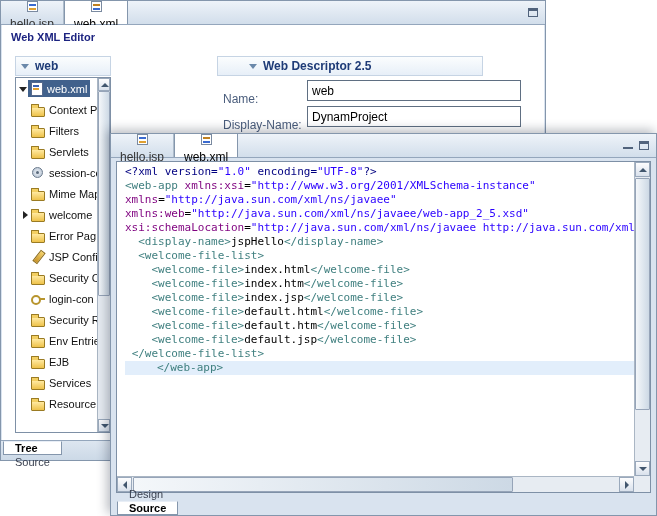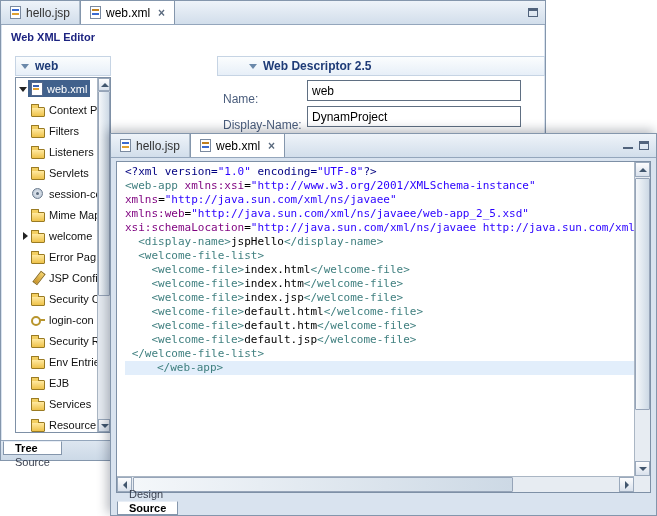--- a/index.html
+++ b/index.html
@@ -12,21 +12,21 @@
   .window { position:absolute; background:#d9e3ef; border:1px solid #8496ac; }
   #bg-window { left:0; top:0; width:546px; height:461px; }
   #fg-window { left:110px; top:133px; width:547px; height:383px;
                box-shadow:-3px -3px 10px rgba(20,30,50,.30); }
 
   
   .tabbar { position:absolute; left:0; right:0; top:0; height:24px;
     background:linear-gradient(#eef3f9,#d2deeb); border-bottom:1px solid #94a6bc;
     display:flex; align-items:stretch; }
   .tab { display:flex; align-items:center; gap:5px; padding:0 9px;
-    font-size:12px; color:#333; border-right:1px solid #aebccb; }
+    font-size:12px; color:#333; border-right:1px solid #aebccb;flex-direction:column; }
   .tab.selected { background:#ffffff; border-left:1px solid #8496ac;
     border-right:1px solid #8496ac; color:#000; }
   .spacer { flex:1; }
   .winbtns { display:flex; align-items:center; gap:6px; padding-right:7px; }
   .wbtn { width:10px; height:9px; display:inline-block; position:relative; }
   .wbtn.minimize { border-bottom:2px solid #51637c; height:7px; }
   .wbtn.maximize, .wbtn.restore { border:1px solid #51637c; border-top:3px solid #51637c; }
   .closex { font-size:12px; line-height:10px; color:#5a6a7e; margin-left:3px; font-weight:bold; }
 
   .ficon { width:11px; height:13px; background:#fff; border:1px solid #7a8aa0;
@@ -37,21 +37,21 @@
 
   
   .bg-content { position:absolute; left:1px; right:1px; top:24px; bottom:20px; background:#fff; }
   .editor-title { position:absolute; left:10px; top:30px; font-size:11px;
     font-weight:bold; color:var(--title-text,#1c2380); }
 
   .sec-header { position:absolute; height:20px; display:flex; align-items:center; gap:5px;
     padding:0 4px; font-size:12px; font-weight:bold; color:#1e3b77;
     background:linear-gradient(#fbfdfe,#e7eff8); border:1px solid #c6d4e4; }
   .tree-header { left:14px; top:55px; width:96px; }
-  .form-header { left:216px; top:55px; width:328px;padding-left:30px; }
+  .form-header { left:216px; top:55px; width:266px;padding-left:30px; }
 
   .tw { display:inline-block; width:10px; height:10px; position:relative; flex:0 0 10px; }
   .tw.down::after { content:''; position:absolute; left:1px; top:3px; width:0; height:0;
     border-left:4px solid transparent; border-right:4px solid transparent; border-top:5px solid #222; }
   .tw.right::after { content:''; position:absolute; left:3px; top:1px; width:0; height:0;
     border-top:4px solid transparent; border-bottom:4px solid transparent; border-left:5px solid #222; }
   .sec-header .tw.down::after { border-top-color:#6a88aa; }
 
   .tree-box { position:absolute; left:14px; top:76px; width:96px; height:356px;
     background:#fff; border:1px solid #7e90a6; overflow:hidden; }
@@ -192,27 +192,20 @@
           <span class="tw"></span>
           <span class="trow-inner">
             <span class="ic ic-folder"></span>
             <span class="tlabel">Filters</span>
           </span>
         </div>
         <div class="titem">
           <span class="tw"></span>
           <span class="trow-inner">
             <span class="ic ic-folder"></span>
-            <span class="tlabel">Listeners</span>
-          </span>
-        </div>
-        <div class="titem">
-          <span class="tw"></span>
-          <span class="trow-inner">
-            <span class="ic ic-folder"></span>
             <span class="tlabel">Servlets</span>
           </span>
         </div>
         <div class="titem">
           <span class="tw"></span>
           <span class="trow-inner">
             <span class="ic ic-gear"></span>
             <span class="tlabel">session-con</span>
           </span>
         </div>

